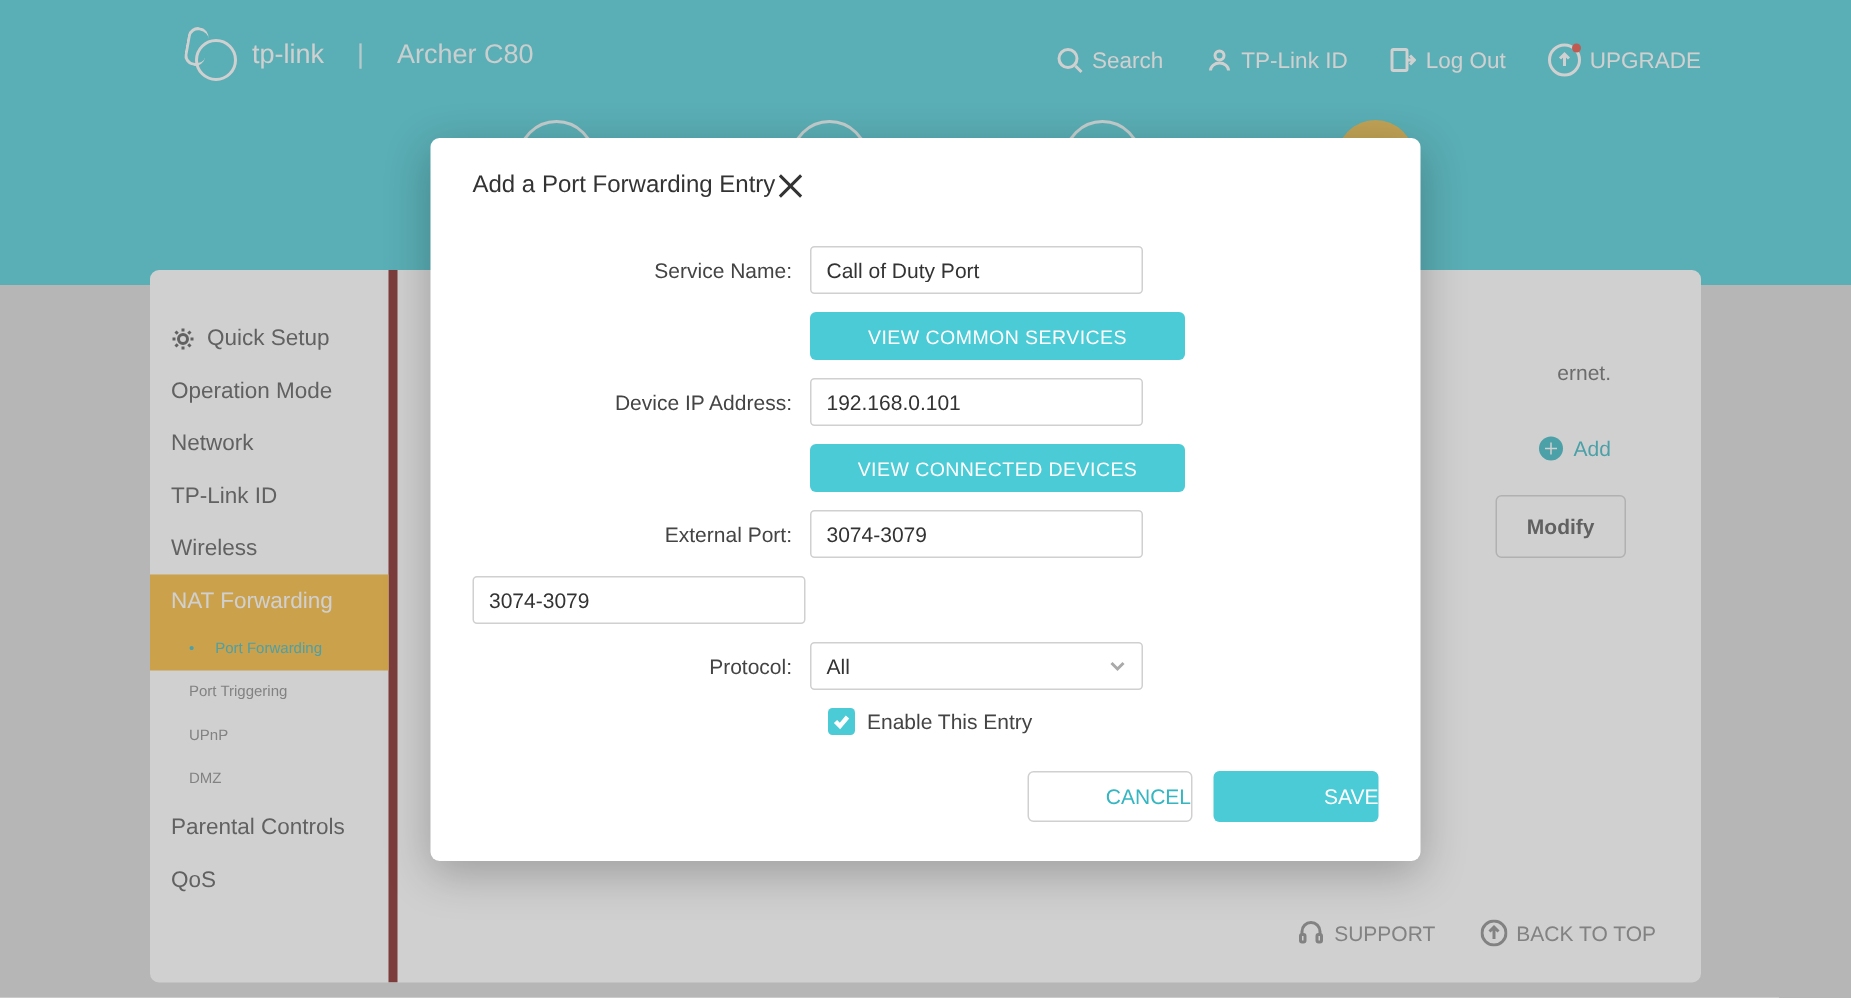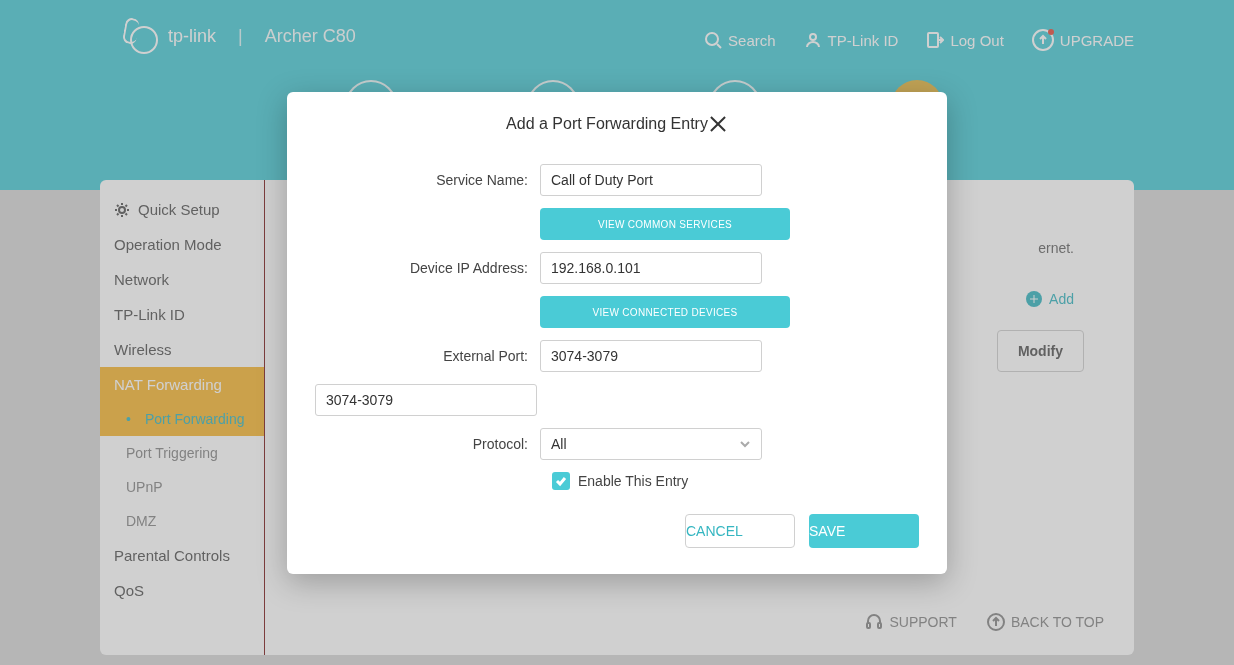--- a/index.html
+++ b/index.html
@@ -26,56 +26,56 @@
   .hitem svg{width:18px;height:18px;stroke:#fff;fill:none;stroke-width:2}
   .upgrade-dot{width:22px;height:22px;border:2px solid #fff;border-radius:50%;display:flex;align-items:center;justify-content:center;position:relative}
   .upgrade-dot::before{content:"";width:6px;height:6px;background:#e74c3c;border-radius:50%;position:absolute;top:-2px;right:-2px}
   
   .subhdr{height:110px;background:var(--teal);position:relative}
   .circles{position:absolute;left:345px;top:0;display:flex;gap:130px}
   .circ{width:52px;height:52px;border:2px solid #fff;border-radius:50%;opacity:.9}
   .circ.glow{background:var(--orange);border:none}
   
   .content{position:absolute;left:100px;right:100px;top:180px;bottom:10px;background:#fff;border-radius:6px;display:flex;overflow:hidden}
-  .sidebar{width:165px;border-right:1px solid #7f1d1d;padding:12px 0;font-size:15px}
+  .sidebar{width:165px;border-right:6px solid #7f1d1d;padding:28px 0;font-size:15px}
   .s-item{display:flex;align-items:center;gap:8px;padding:9px 14px;cursor:pointer;color:#555}
   .s-item.top svg{width:16px;height:16px;stroke:#555;fill:none;stroke-width:2}
   .s-item.active{background:var(--orange);color:#fff}
-  .s-sub{padding-left:26px;font-size:14px;color:#888}
+  .s-sub{padding-left:26px;font-size:10px;color:#888}
   .s-sub.active{color:var(--teal-dark)}
   .s-sub.active::before{content:"•";margin-right:6px;color:var(--teal-dark)}
   .main{flex:1;padding:30px;position:relative;color:#666}
   .main-hint{position:absolute;top:60px;right:60px}
   .add-row{position:absolute;top:110px;right:60px;display:flex;align-items:center;gap:6px;color:var(--teal-dark);font-weight:500;cursor:pointer}
   .add-row svg{width:18px;height:18px;fill:var(--teal-dark)}
   .tbl-head{position:absolute;top:150px;right:50px;border:1px solid var(--border);border-radius:4px;padding:12px 20px;font-weight:bold;color:#555}
   .footer-links{position:absolute;bottom:24px;right:30px;display:flex;gap:30px;color:#888}
   .footer-links .lnk{display:flex;align-items:center;gap:6px;cursor:pointer}
   .footer-links svg{width:18px;height:18px;stroke:#888;fill:none;stroke-width:2}
   
   .overlay{position:absolute;inset:0;background:rgba(120,120,120,.35);display:flex;align-items:flex-start;justify-content:center;padding-top:92px}
   .modal{width:660px;background:#fff;border-radius:6px;box-shadow:0 8px 30px rgba(0,0,0,.25);padding:22px 28px 26px}
-  .modal-head{display:flex;align-items:center;justify-content:center;margin-bottom:30px}
+  .modal-head{display:flex;align-items:center;justify-content:flex-start;margin-bottom:30px}
   .modal-title{font-size:16px;color:#333}
   .close{width:20px;height:20px;cursor:pointer;position:relative}
   .close::before,.close::after{content:"";position:absolute;left:9px;top:0;width:2px;height:20px;background:#333}
   .close::before{transform:rotate(45deg)}
   .close::after{transform:rotate(-45deg)}
   .form-row{display:flex;align-items:center;margin-bottom:12px}
   .form-label{width:225px;text-align:right;padding-right:12px;color:#444}
   .form-ctrl{width:222px}
   .form-ctrl input,.form-ctrl .select{width:100%;height:32px;border:1px solid var(--border);border-radius:3px;padding:0 10px;font-size:14px;color:#333;background:#fff}
   .select{display:flex;align-items:center;justify-content:space-between;cursor:pointer}
   .select svg{width:12px;height:12px;stroke:#aaa;fill:none;stroke-width:2}
-  .pill-btn{display:inline-flex;align-items:center;justify-content:center;height:32px;width:250px;background:var(--teal);color:#fff;border-radius:4px;font-size:10px;letter-spacing:.3px;cursor:pointer}
+  .pill-btn{display:inline-flex;align-items:center;justify-content:center;height:32px;width:250px;background:var(--teal);color:#fff;border-radius:4px;font-size:13px;letter-spacing:.3px;cursor:pointer}
   .check-row{display:flex;align-items:center;gap:8px;margin-left:237px;margin-top:4px;margin-bottom:24px}
   .chk{width:18px;height:18px;background:var(--teal);border-radius:3px;display:flex;align-items:center;justify-content:center}
   .chk svg{width:12px;height:12px;stroke:#fff;fill:none;stroke-width:3}
   .modal-actions{display:flex;justify-content:flex-end;gap:14px}
-  .btn{min-width:110px;height:34px;border-radius:4px;display:flex;align-items:center;justify-content:flex-start;font-size:14px;cursor:pointer}
+  .btn{min-width:110px;height:34px;border-radius:4px;display:flex;align-items:center;justify-content:flex-end;font-size:14px;cursor:pointer}
   .btn.cancel{border:1px solid var(--border);color:var(--teal-dark);background:#fff}
   .btn.save{background:var(--teal);color:#fff}
 </style>
 </head>
 <body>
 
 <div class="header">
   <div class="logo-wrap">
     <div class="logo-circle"></div>
     <span>tp-link</span>

